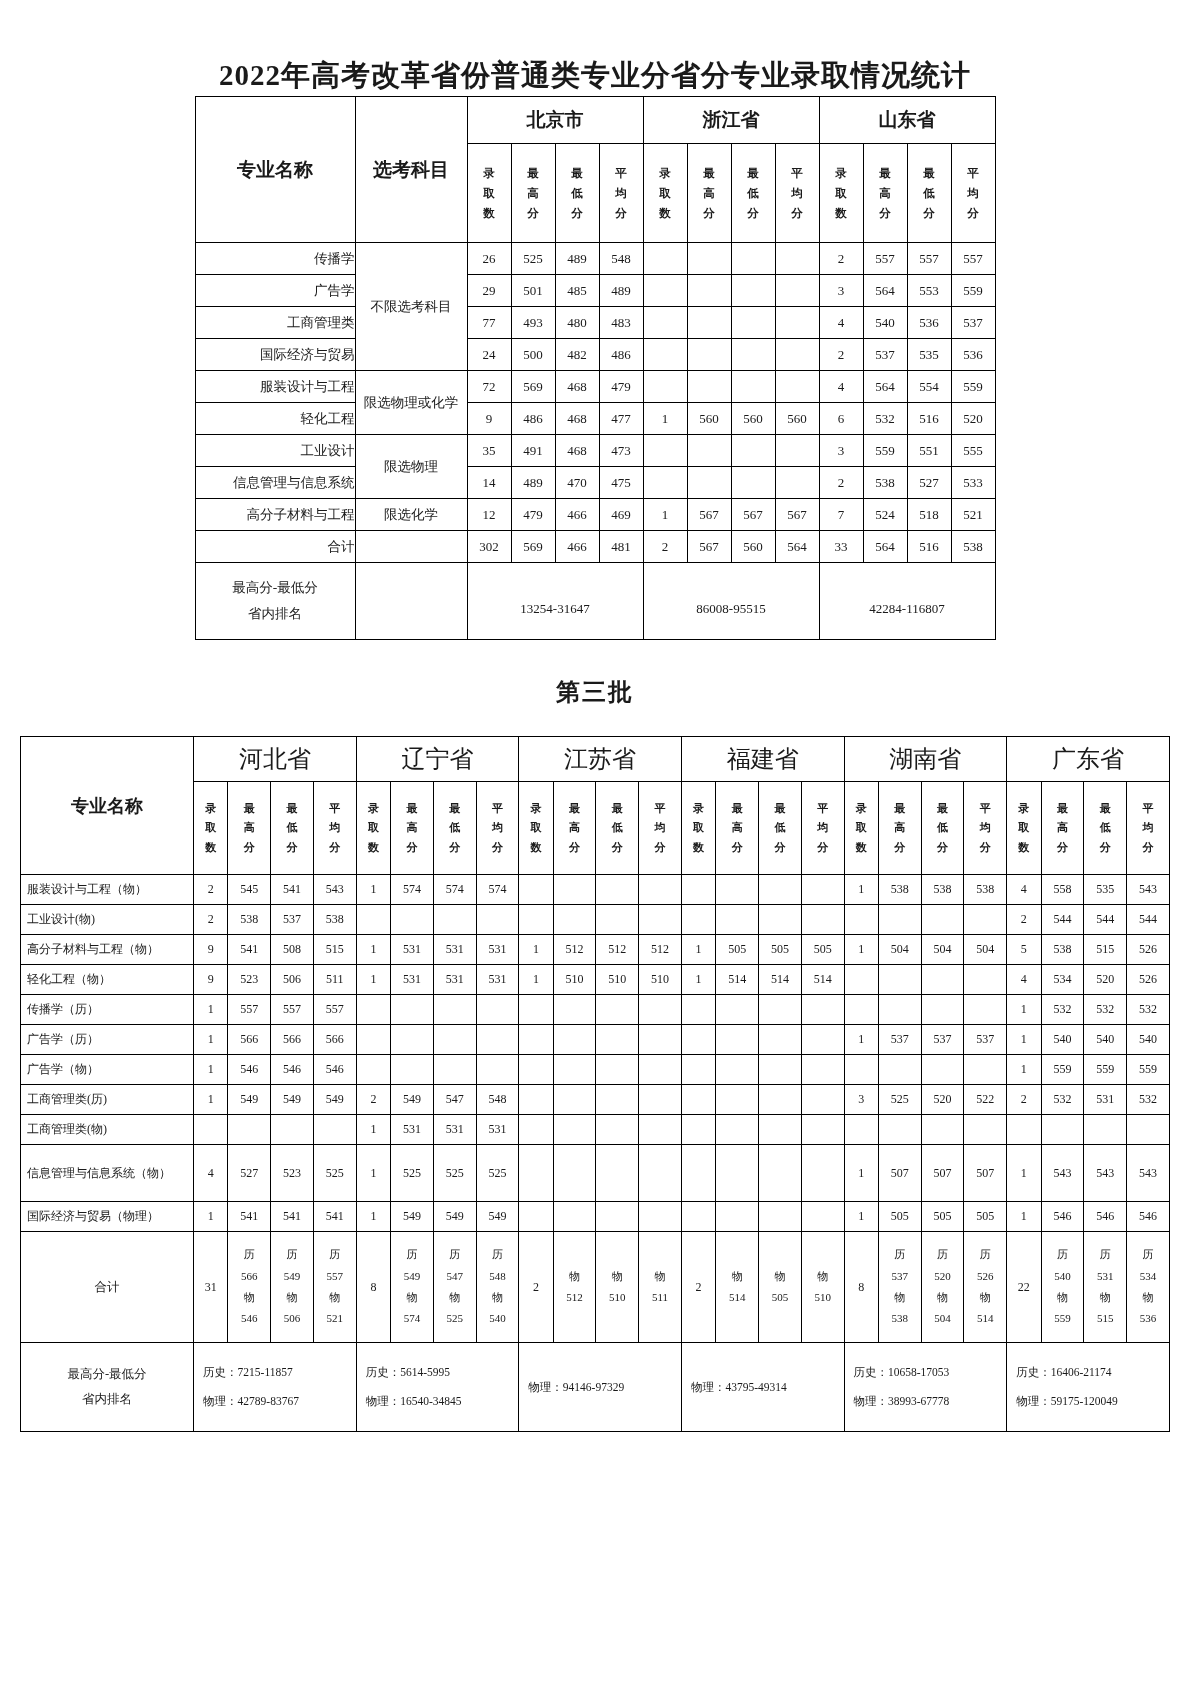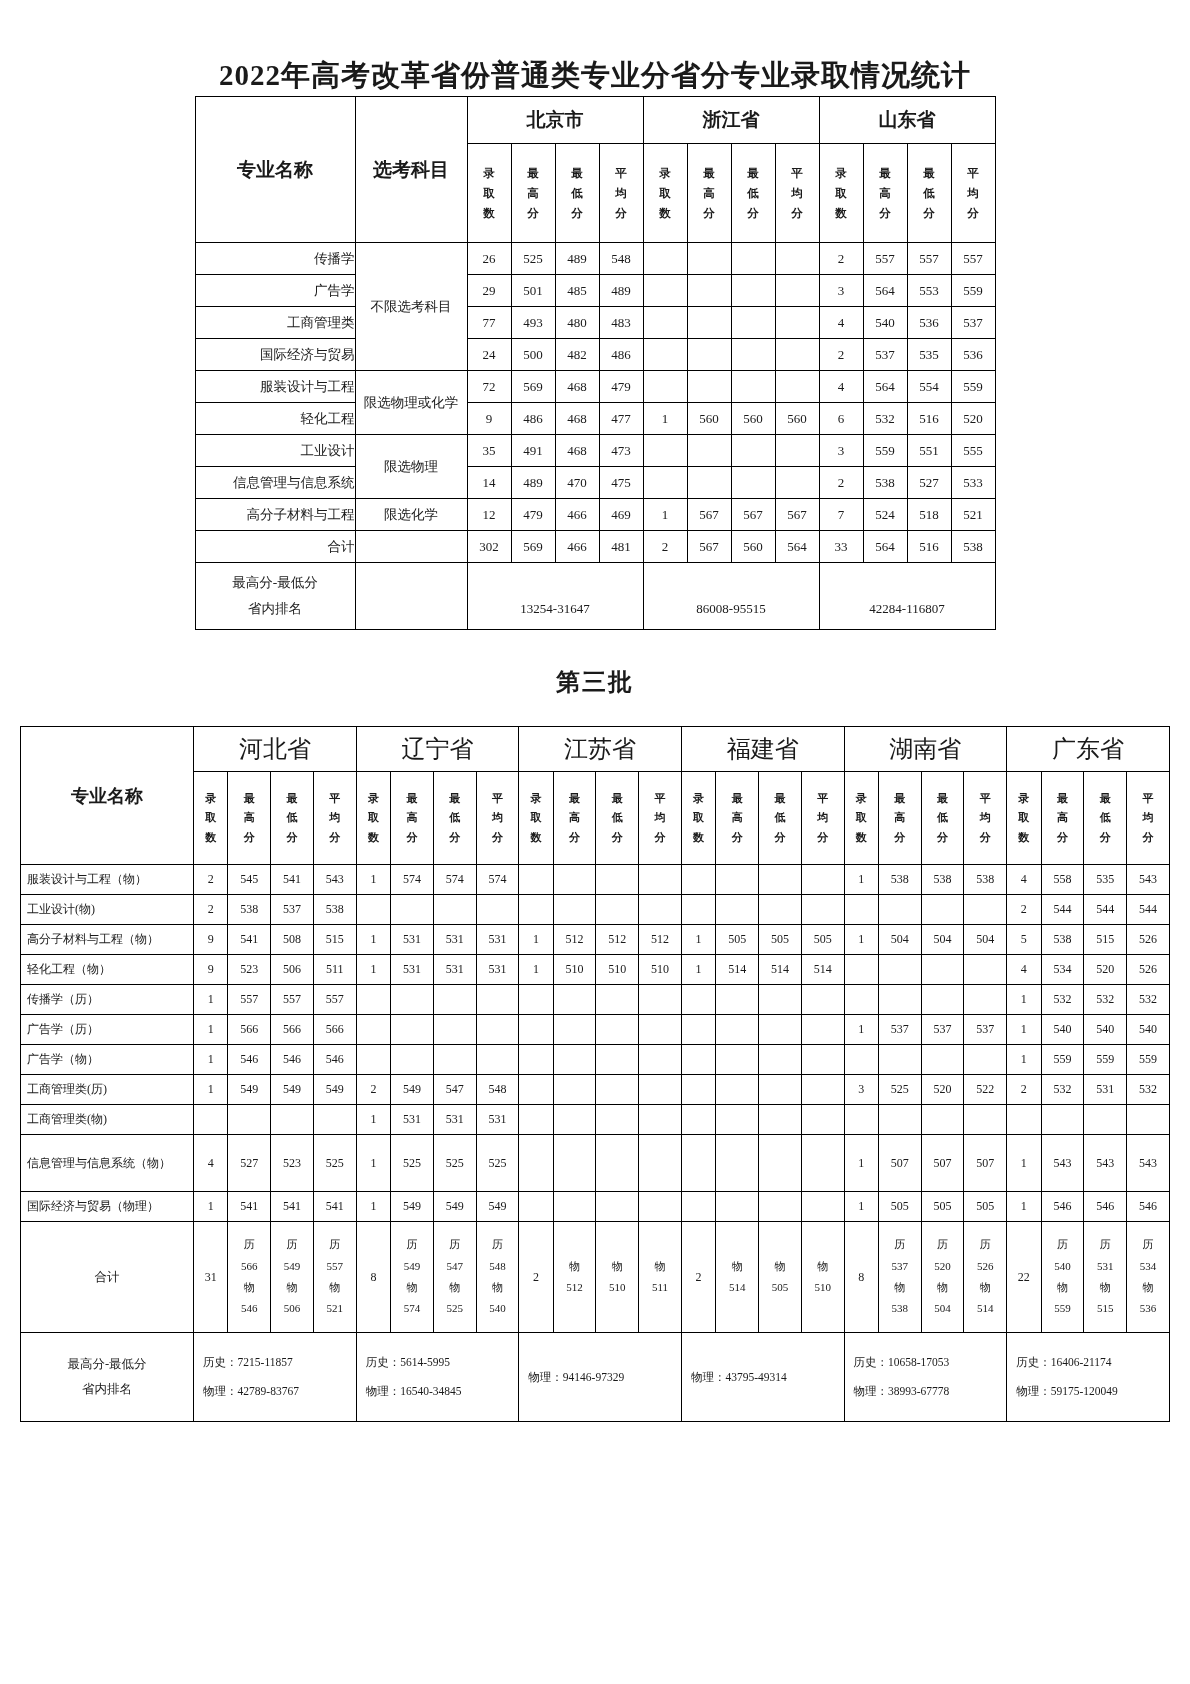--- a/index.html
+++ b/index.html
@@ -89,21 +89,21 @@
     font-size: 13.5px;
   }
   #table1 td.num {
     font-size: 13px;
     height: 31px;
   }
   #table1 td.rankcell {
     font-size: 13px;
     height: 54px;
     vertical-align: bottom;
-    padding-bottom: 12px;
+    padding-bottom: 22px;
   }
   #table1 td.ranklabel {
     font-size: 13.5px;
     line-height: 1.9;
     height: 54px;
   }
   #table1 td.ranklabel span { display: block; }
 
   
   #t2-wrap { display: flex; justify-content: center; }

